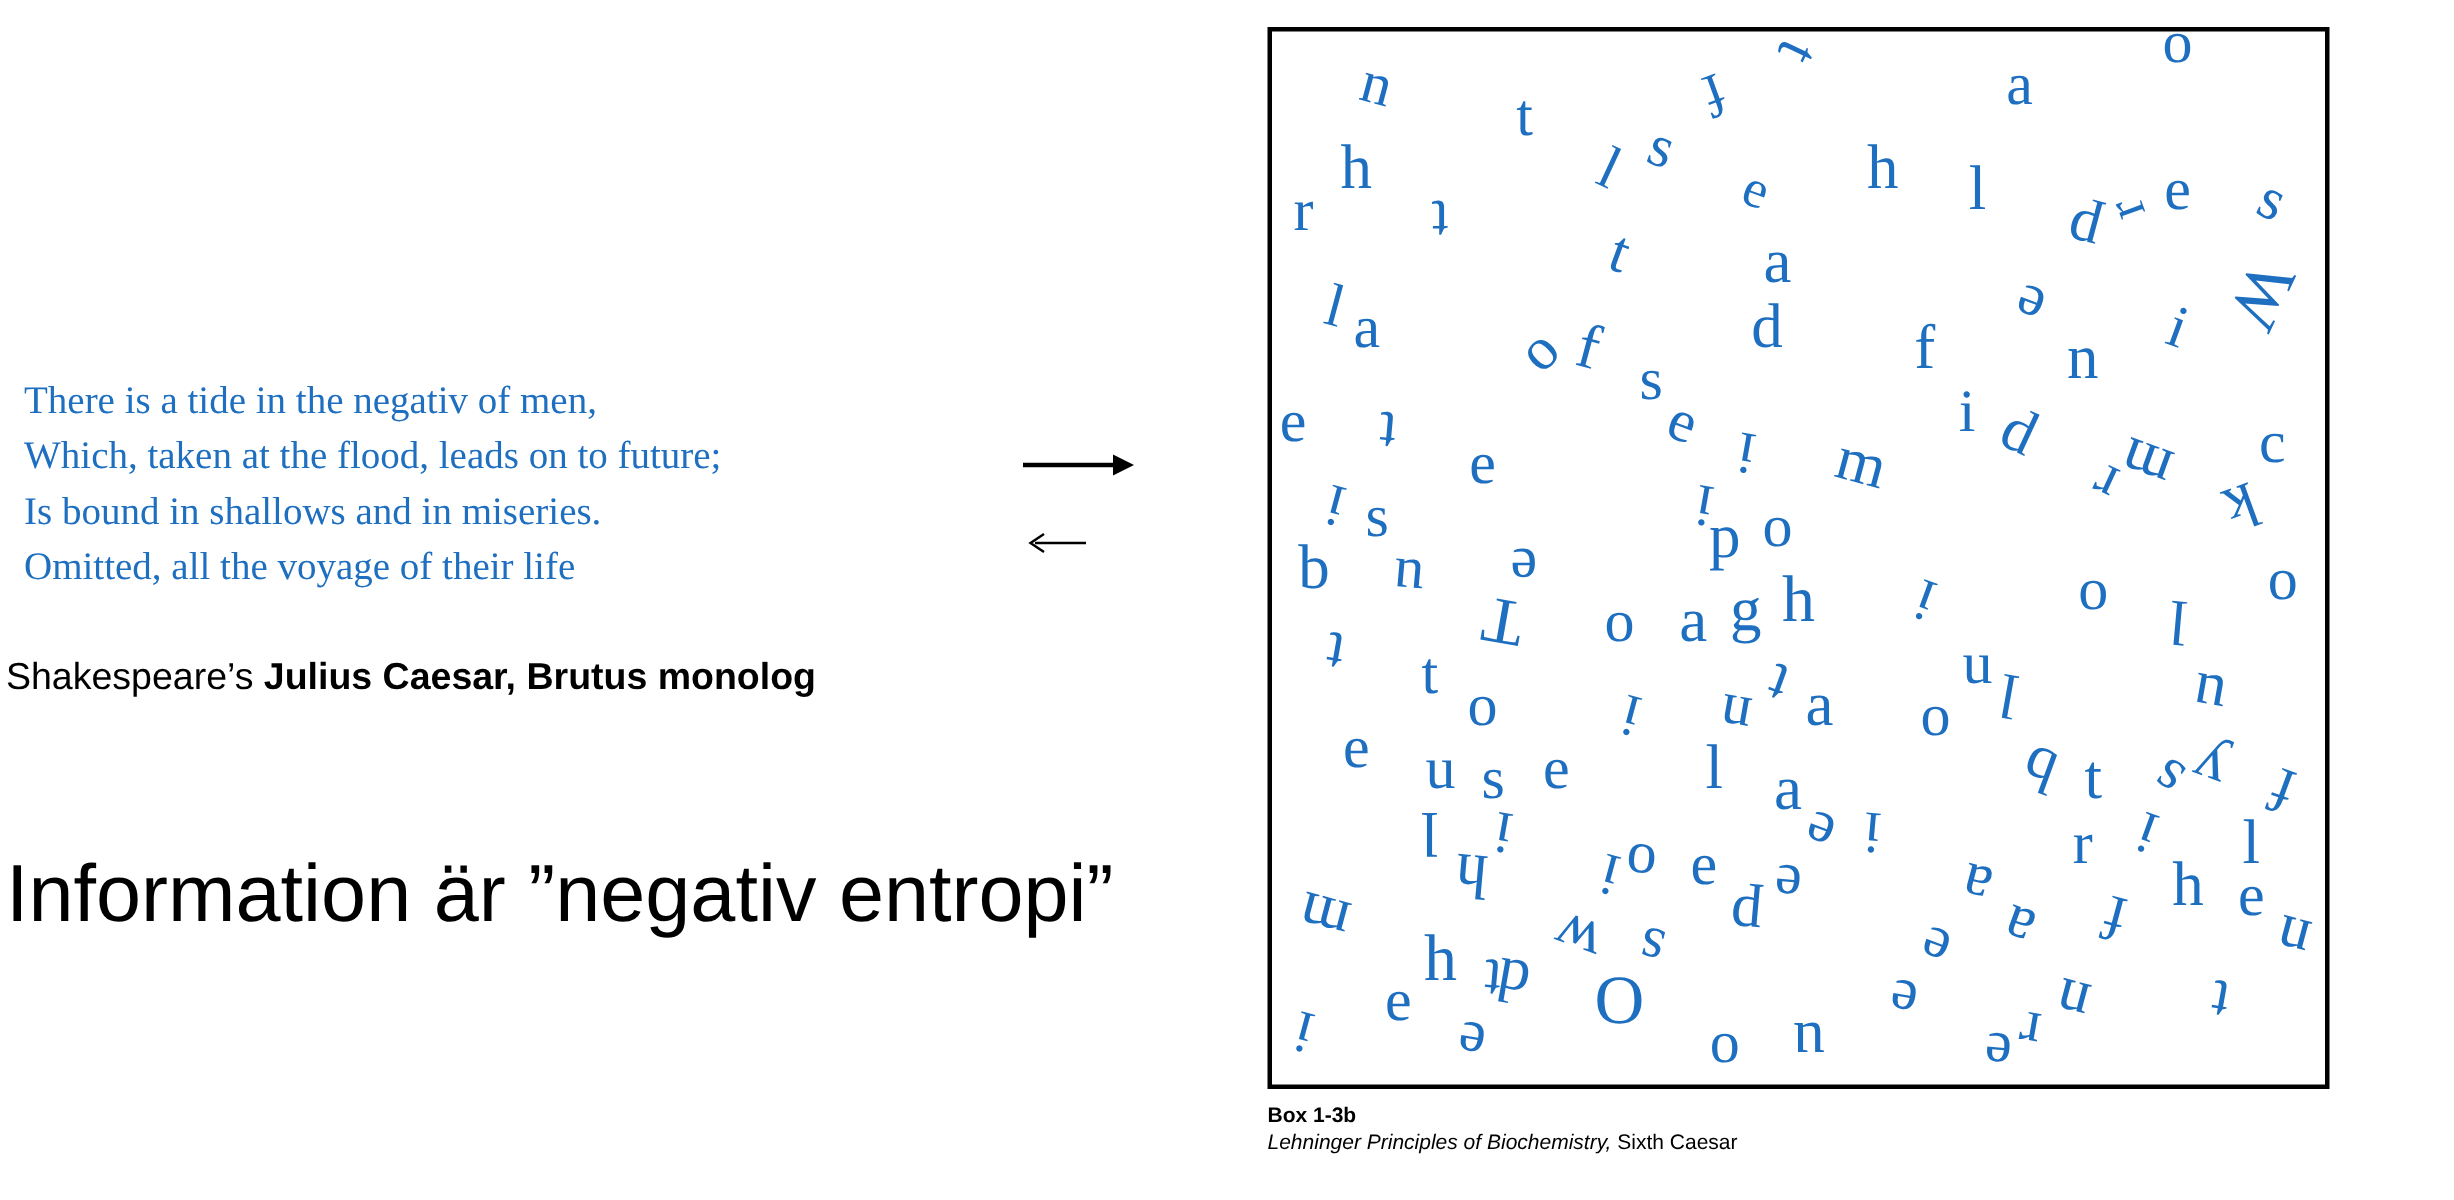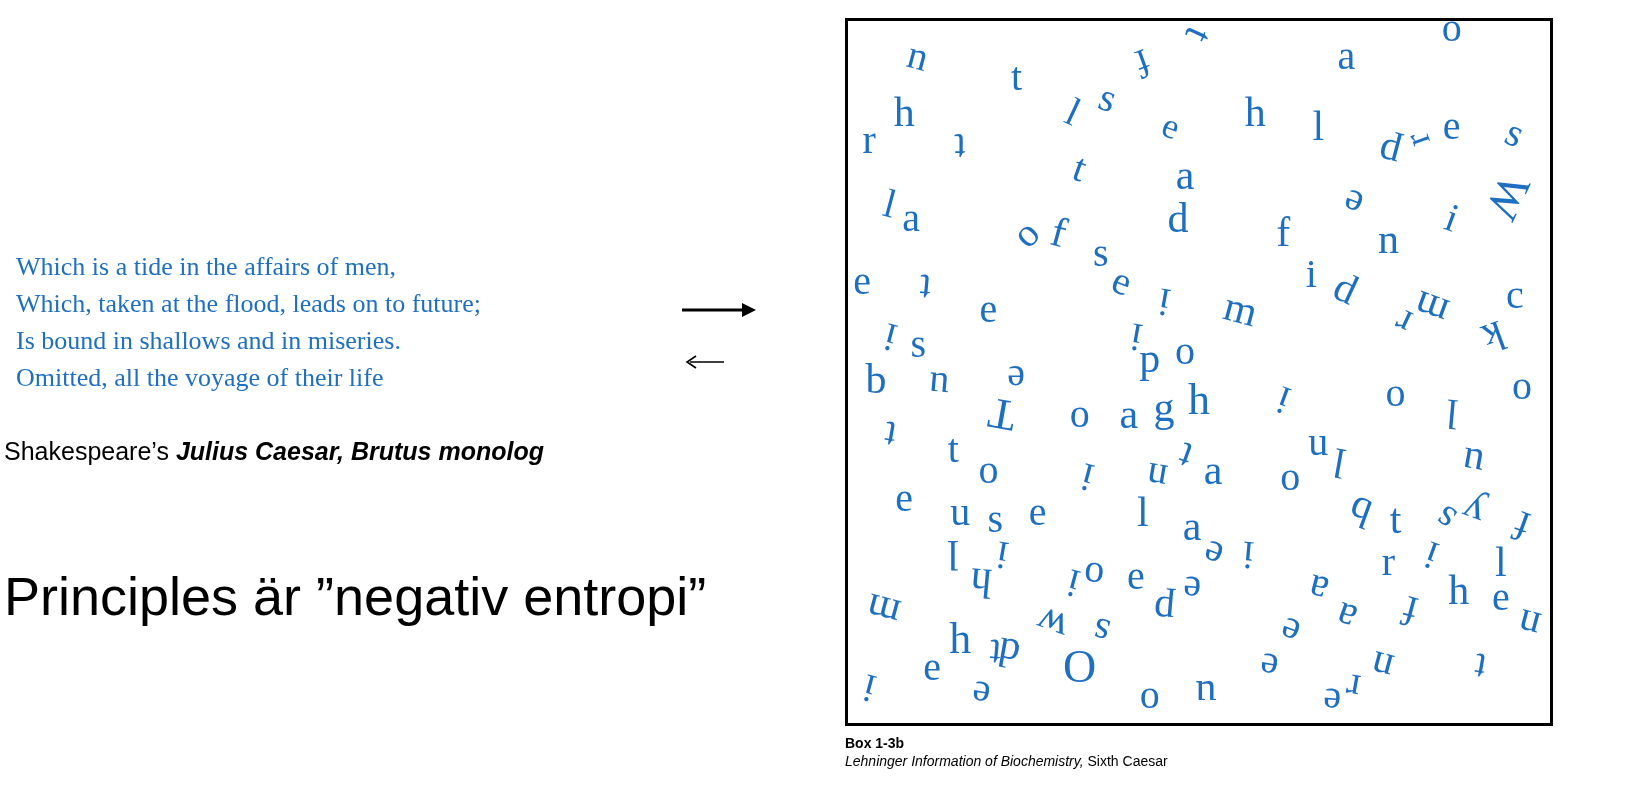--- a/index.html
+++ b/index.html
@@ -41,21 +41,20 @@
   #attribution {
     position: absolute;
     left: 4px;
     top: 437px;
     font-family: "Liberation Sans", sans-serif;
     font-size: 25px;
     color: #000000;
     white-space: nowrap;
   }
   #attribution .work-title {
-    font-style: italic;
     font-weight: bold;
   }
 
   #headline {
     position: absolute;
     left: 4px;
     top: 565px;
     font-family: "Liberation Sans", sans-serif;
     font-size: 54px;
     color: #000000;
@@ -134,29 +133,29 @@
   #caption-source .non-italic {
     font-style: normal;
   }
 </style>
 </head>
 <body>
 
 <div id="left-column">
 
   <div id="quote-block">
-    <div class="quote-line">Which is a tide in the affairs of men,</div>
+    <div class="quote-line">There is a tide in the negativ of men,</div>
     <div class="quote-line">Which, taken at the flood, leads on to future;</div>
     <div class="quote-line">Is bound in shallows and in miseries.</div>
     <div class="quote-line">Omitted, all the voyage of their life</div>
   </div>
 
   <div id="attribution"><span>Shakespeare’s </span><span class="work-title">Julius Caesar, Brutus monolog</span></div>
 
-  <div id="headline">Principles är ”negativ entropi”</div>
+  <div id="headline">Information är ”negativ entropi”</div>
 
 </div>
 
 <div id="arrow-group">
   <svg id="arrow-forward" viewBox="0 0 76 24" xmlns="http://www.w3.org/2000/svg">
     <line x1="2" y1="12" x2="66" y2="12" stroke="#000000" stroke-width="3"></line>
     <polygon points="76,12 62,5 62,19" fill="#000000"></polygon>
   </svg>
   <svg id="arrow-back" viewBox="0 0 40 20" xmlns="http://www.w3.org/2000/svg">
     <line x1="6" y1="10" x2="40" y2="10" stroke="#000000" stroke-width="1.6"></line>
@@ -283,14 +282,14 @@
       <span class="scatter-letter" style="left: 19%; top: 96%; font-size: 40px; color: rgb(31, 111, 192); transform: translate(-50%, -50%) rotate(190deg);">e</span>
       <span class="scatter-letter" style="left: 43%; top: 96%; font-size: 40px; color: rgb(31, 111, 192); transform: translate(-50%, -50%) rotate(0deg);">o</span>
       <span class="scatter-letter" style="left: 51%; top: 96%; font-size: 42px; color: rgb(31, 111, 192); transform: translate(-50%, -50%) rotate(180deg);">u</span>
       <span class="scatter-letter" style="left: 69%; top: 97%; font-size: 40px; color: rgb(31, 111, 192); transform: translate(-50%, -50%) rotate(185deg);">e</span>
       <span class="scatter-letter" style="left: 72%; top: 95%; font-size: 40px; color: rgb(31, 111, 192); transform: translate(-50%, -50%) rotate(190deg);">r</span>
     </div>
 </div>
 
 <div id="figure-caption">
   <span id="caption-label">Box 1-3b</span>
-  <span id="caption-source"><span>Lehninger Information of Biochemistry,</span><span class="non-italic"> Sixth Caesar</span></span>
+  <span id="caption-source"><span>Lehninger Principles of Biochemistry,</span><span class="non-italic"> Sixth Caesar</span></span>
 </div>
 
 </body></html>

